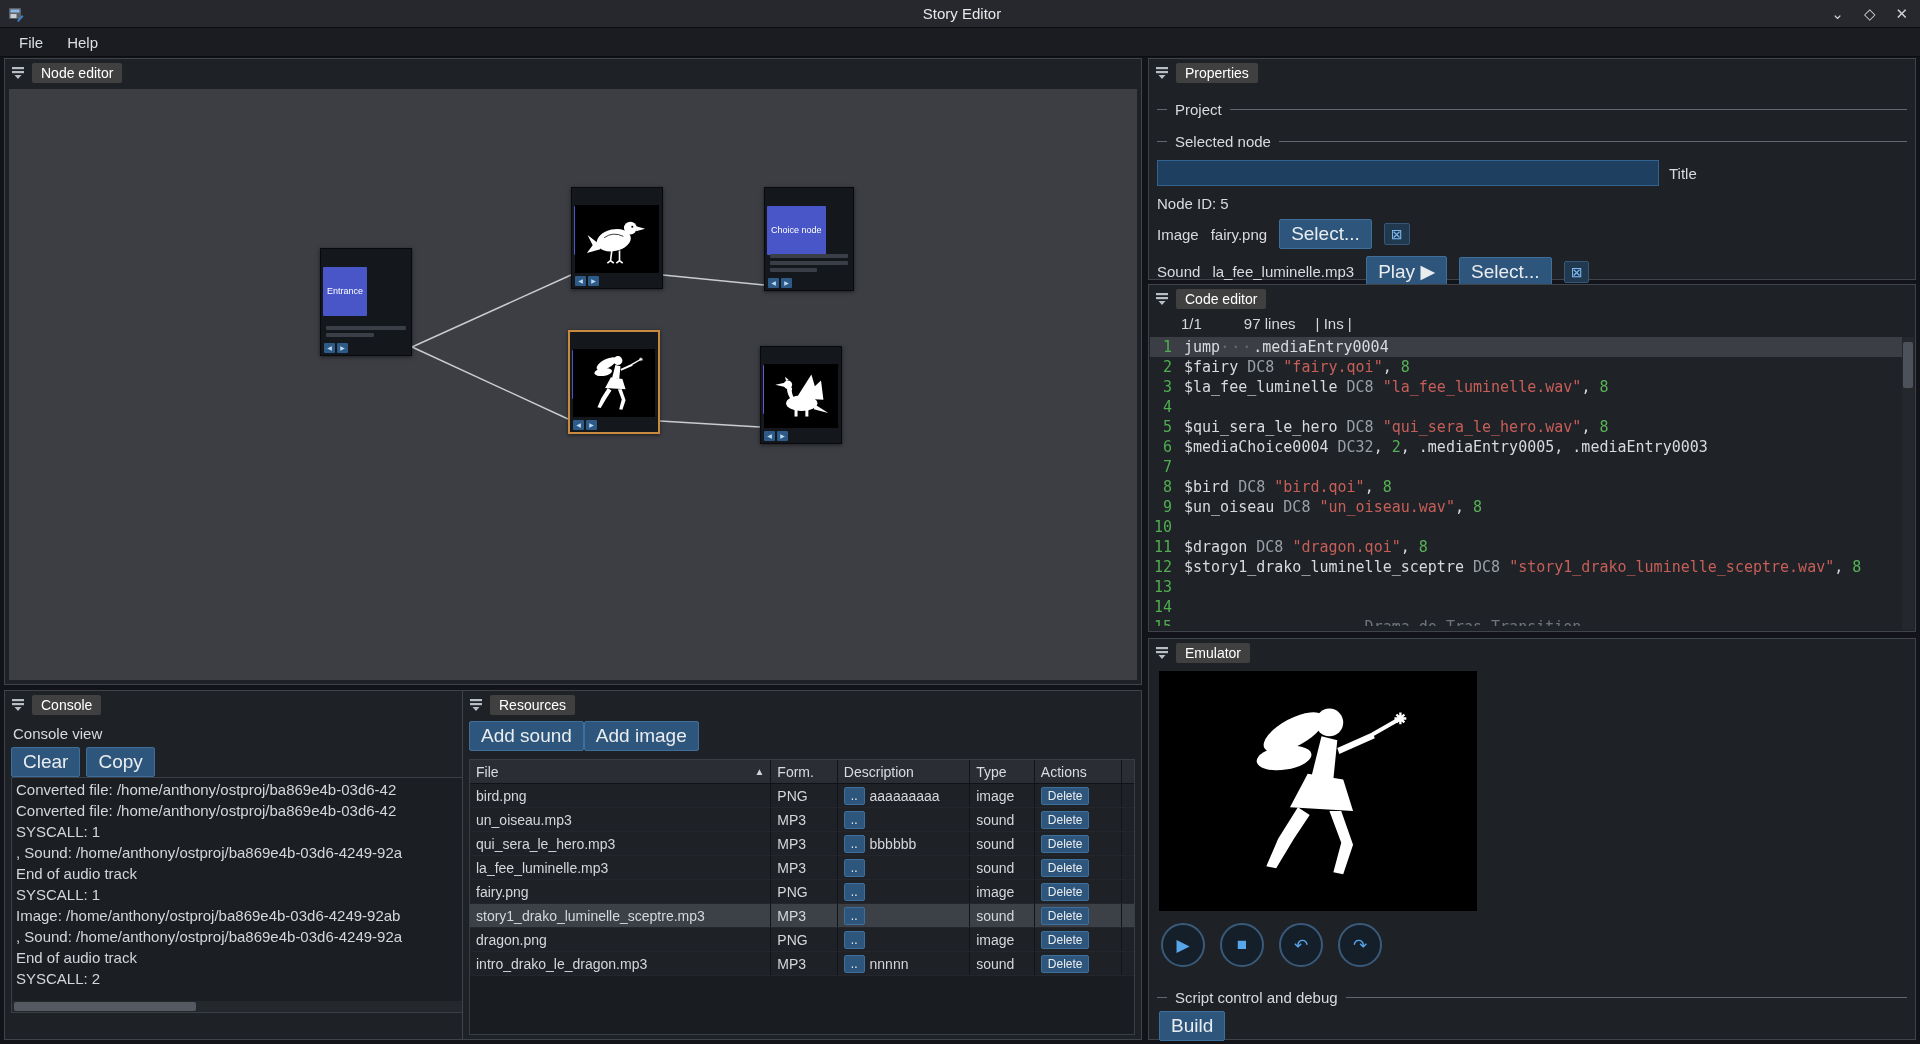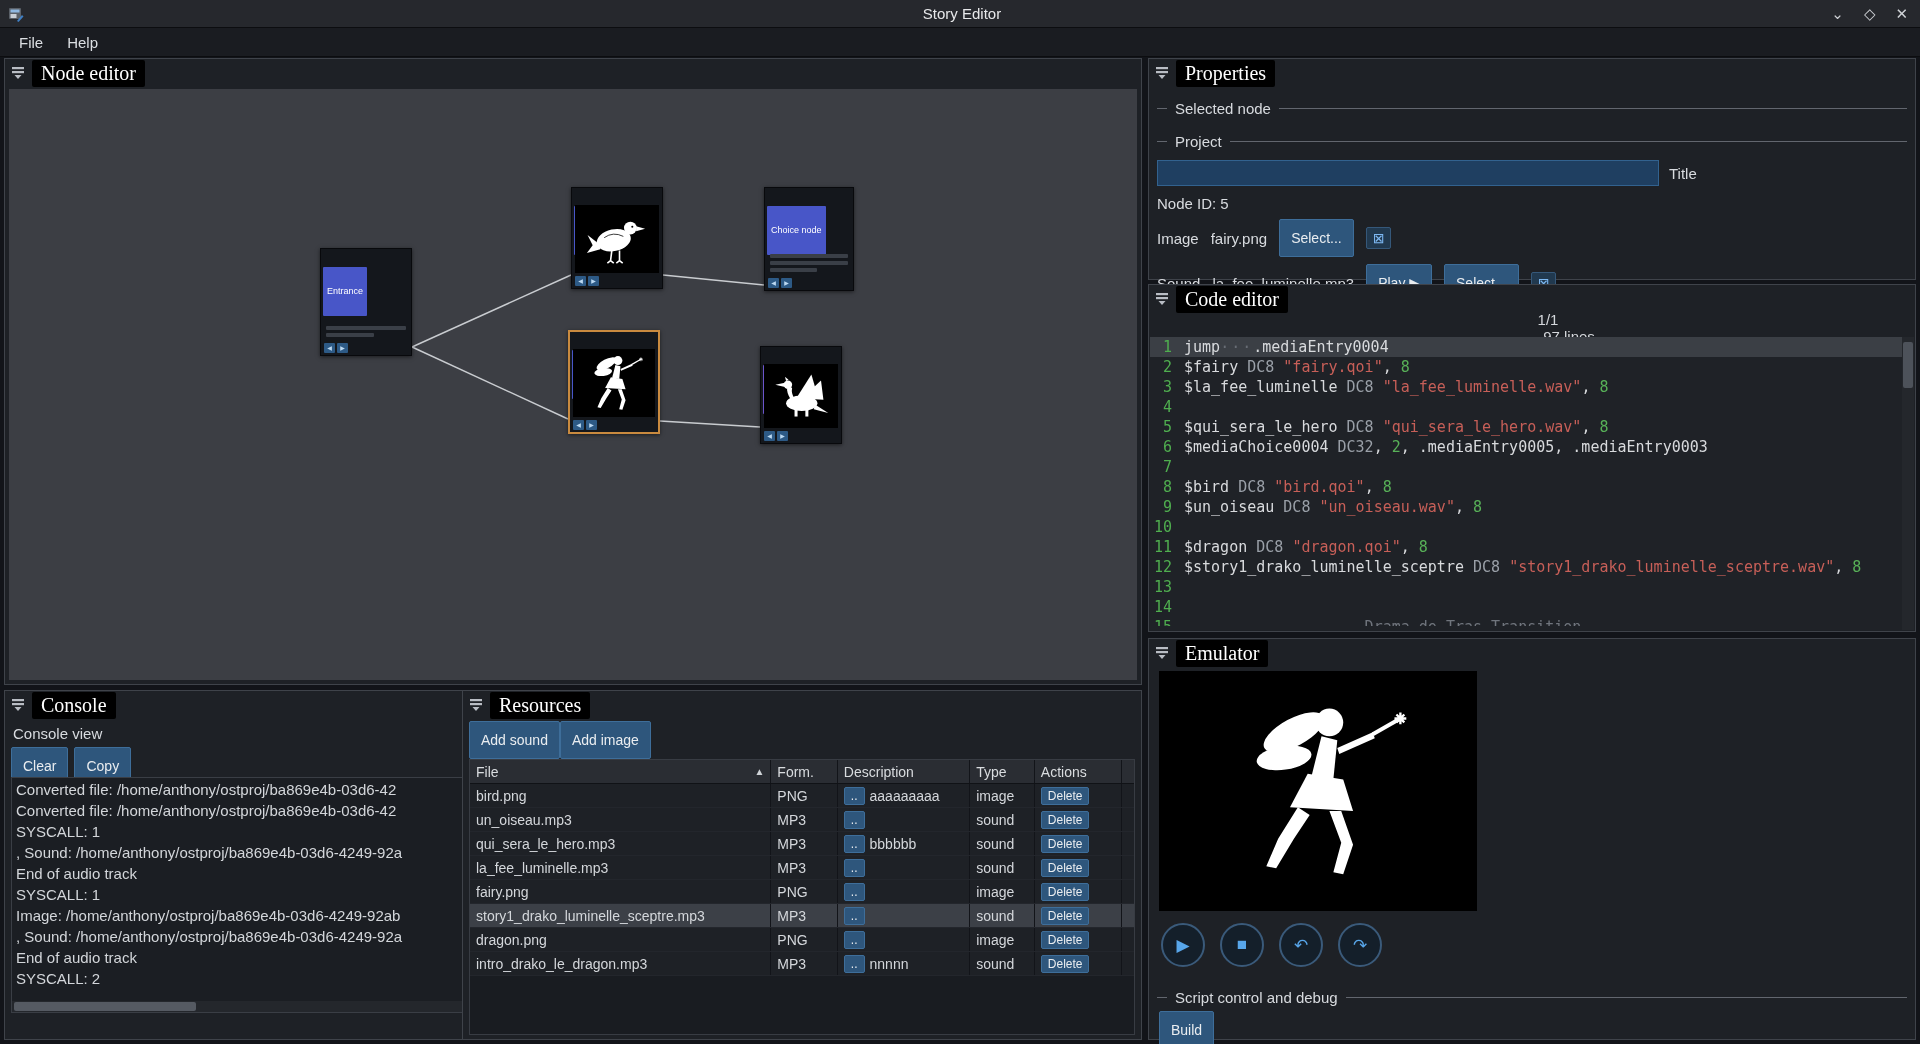--- a/index.html
+++ b/index.html
@@ -16,21 +16,21 @@
     align-items:center; font-size:15px; color:#cfd2d6; z-index:2; }
   .wc { cursor:default; }
 
   .menubar { position:absolute; left:0; top:28px; width:1920px; height:29px; background:#1a1c21;
     border-bottom:1px solid #0c0d10; display:flex; align-items:center; padding-left:8px; gap:2px; }
   .menu-item { padding:4px 11px; font-size:15px; color:#dcdfe3; }
 
   
   .panel { position:absolute; background:#1e2126; border:1px solid #3f434a; }
   .panel-header { height:26px; display:flex; align-items:center; gap:7px; padding:2px 6px 0 6px; }
-  .panel-title { background:#000000; color:#ffffff; font-size:20px; padding:2px 9px; border-radius:2px;font-family:Liberation Serif, serif; }
+  .panel-title { background:#404040; color:#ffffff; font-size:14px; padding:2px 9px; border-radius:2px; }
   .dock-icon svg { display:block; }
 
   .p-node-editor { left:4px;   top:58px;  width:1138px; height:627px; }
   .p-console     { left:4px;   top:690px; width:514px;  height:350px; }
   .p-resources   { left:462px; top:690px; width:680px;  height:350px; }
   .p-properties  { left:1148px;top:58px;  width:768px;  height:222px; }
   .p-code        { left:1148px;top:284px; width:768px;  height:348px; }
   .p-emulator    { left:1148px;top:638px; width:768px;  height:402px; }
 
   
@@ -47,39 +47,39 @@
   .node-thumb svg { width:88%; height:94%; }
   .node-bars { position:absolute; left:5px; right:5px; bottom:18px; display:flex; flex-direction:column; gap:3px; }
   .bar { height:4px; background:#3a3f47; border-radius:1px; }
   .bar.short { width:60%; }
   .node-controls { position:absolute; left:3px; bottom:2px; height:11px; display:flex; gap:2px; align-items:center; }
   .nbtn { width:11px; height:10px; background:#2d5a86; color:#bcd9f2; font-size:6px; display:flex;
     align-items:center; justify-content:center; border-radius:1px; }
 
   
   .btn { background:#2e567c; color:#eaedf0; border:1px solid #3e6e9a; border-radius:2px;
-    font-size:14px; padding:10px 11px; font-family:inherit; white-space:nowrap; cursor:default; }
+    font-size:19px; padding:3px 11px; font-family:inherit; white-space:nowrap; cursor:default; }
   .btn.tiny { padding:1px 6px; font-size:12px; }
   .btn.icon-btn { color:#7db8f2; background:#21394f; border-color:#35587a; padding:2px 6px; font-size:14px; }
   .text-input { background:#1f3f61; border:1px solid #32628f; height:26px; width:502px;
     color:#e8eaec; font-size:15px; padding:0 6px; font-family:inherit; }
 
   
   .prop-body { position:absolute; left:8px; right:8px; top:26px; }
   .groupline { display:flex; align-items:center; gap:8px; font-size:15px; color:#d8dbdf; }
   .groupline::before { content:""; width:10px; height:1px; background:#62666e; }
   .groupline::after  { content:""; flex:1;  height:1px; background:#62666e; }
   .group-project  { margin-top:16px; }
   .group-selected { margin-top:15px; }
   .title-row { display:flex; align-items:center; gap:10px; margin-top:10px; font-size:15px; }
   .node-id { margin-top:9px; font-size:15px; }
   .media-row { display:flex; align-items:center; gap:12px; margin-top:7px; font-size:15px; }
 
   
-  .status-row { display:flex; align-items:center; height:25px; padding-left:32px; font-size:15px; color:#d5d8dc;flex-direction:column; }
+  .status-row { display:flex; align-items:center; height:25px; padding-left:32px; font-size:15px; color:#d5d8dc; }
   .status-pos {} .status-lines { margin-left:42px; } .status-mode { margin-left:20px; }
   .code-area { position:absolute; left:1px; right:13px; top:52px; bottom:1px; overflow:hidden;
     font-family:"DejaVu Sans Mono", monospace; font-size:15px; background:#1f2227; }
   .code-line { display:flex; height:20px; line-height:20px; white-space:pre; }
   .code-line.hl { background:#3b3f45; }
   .code-line.partial { height:9px; overflow:hidden; }
   .ln { width:34px; text-align:right; padding-right:12px; color:#4fae4f; flex:none; }
   .tok-pl, .tok-id, .tok-kw { color:#d8dadd; }
   .tok-op { color:#9aa0a8; }
   .tok-str { color:#c75f58; }
@@ -291,25 +291,25 @@
 <div class="panel p-properties">
   <div class="panel-header">
     <span class="dock-icon">
         <svg width="14" height="14">
           <use href="#dock-glyph"></use>
         </svg>
       </span>
     <span class="panel-title">Properties</span>
   </div>
   <div class="prop-body">
+    <div class="groupline group-project">
+      <span>Project</span>
+    </div>
     <div class="groupline group-selected">
       <span>Selected node</span>
-    </div>
-    <div class="groupline group-project">
-      <span>Project</span>
     </div>
     <div class="title-row">
       <input class="text-input" type="text" value="" style="">
       <span>Title</span>
     </div>
     <div class="node-id">Node ID: 5</div>
     <div class="media-row">
       <span>Image</span>
       <span>fairy.png</span>
       <button class="btn">Select...</button>

